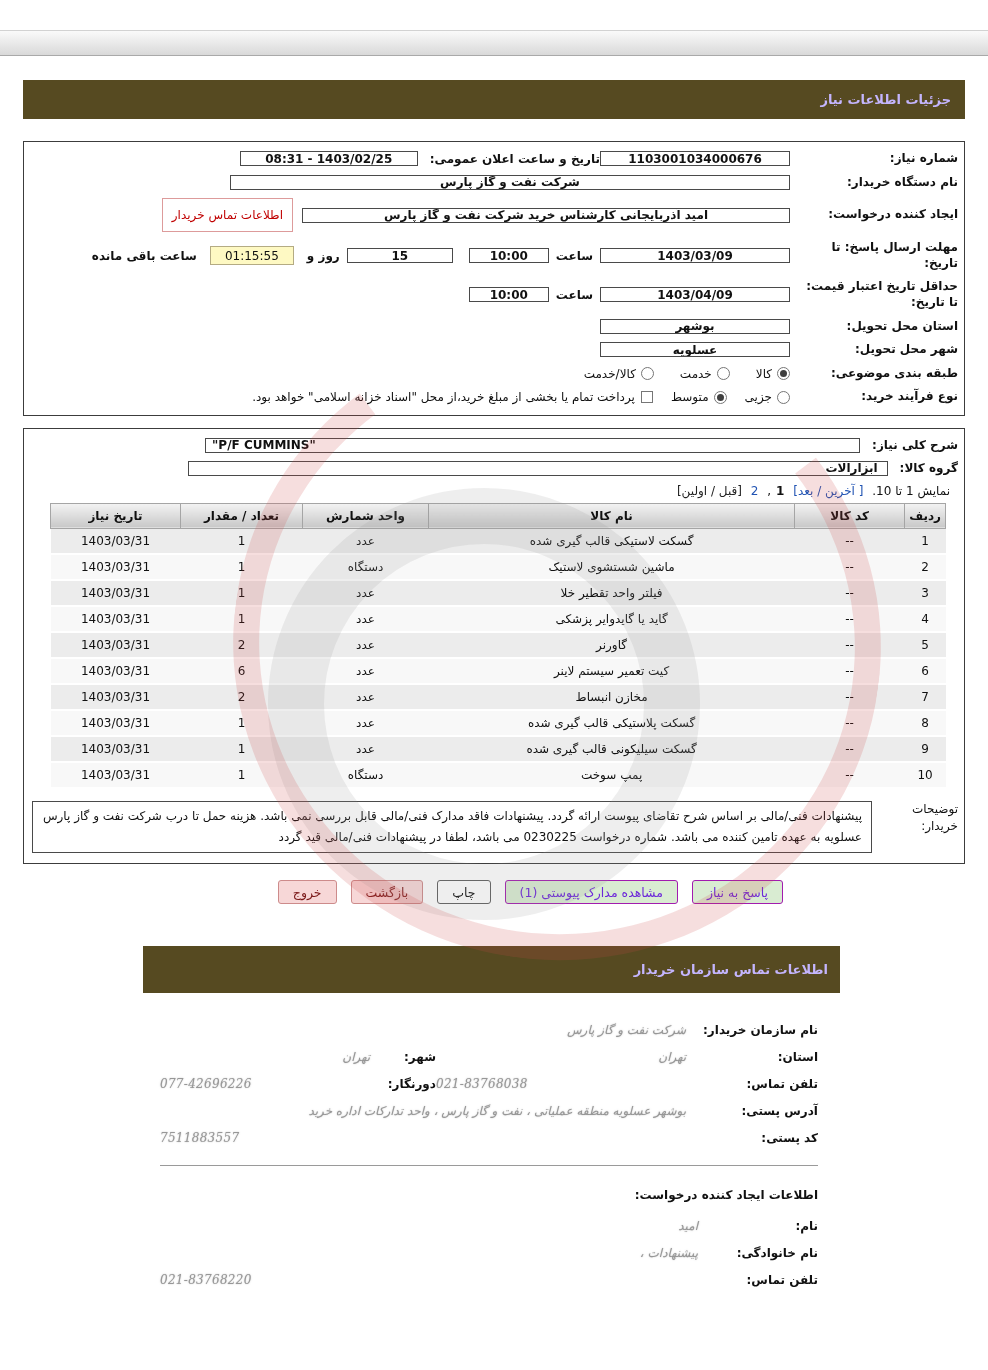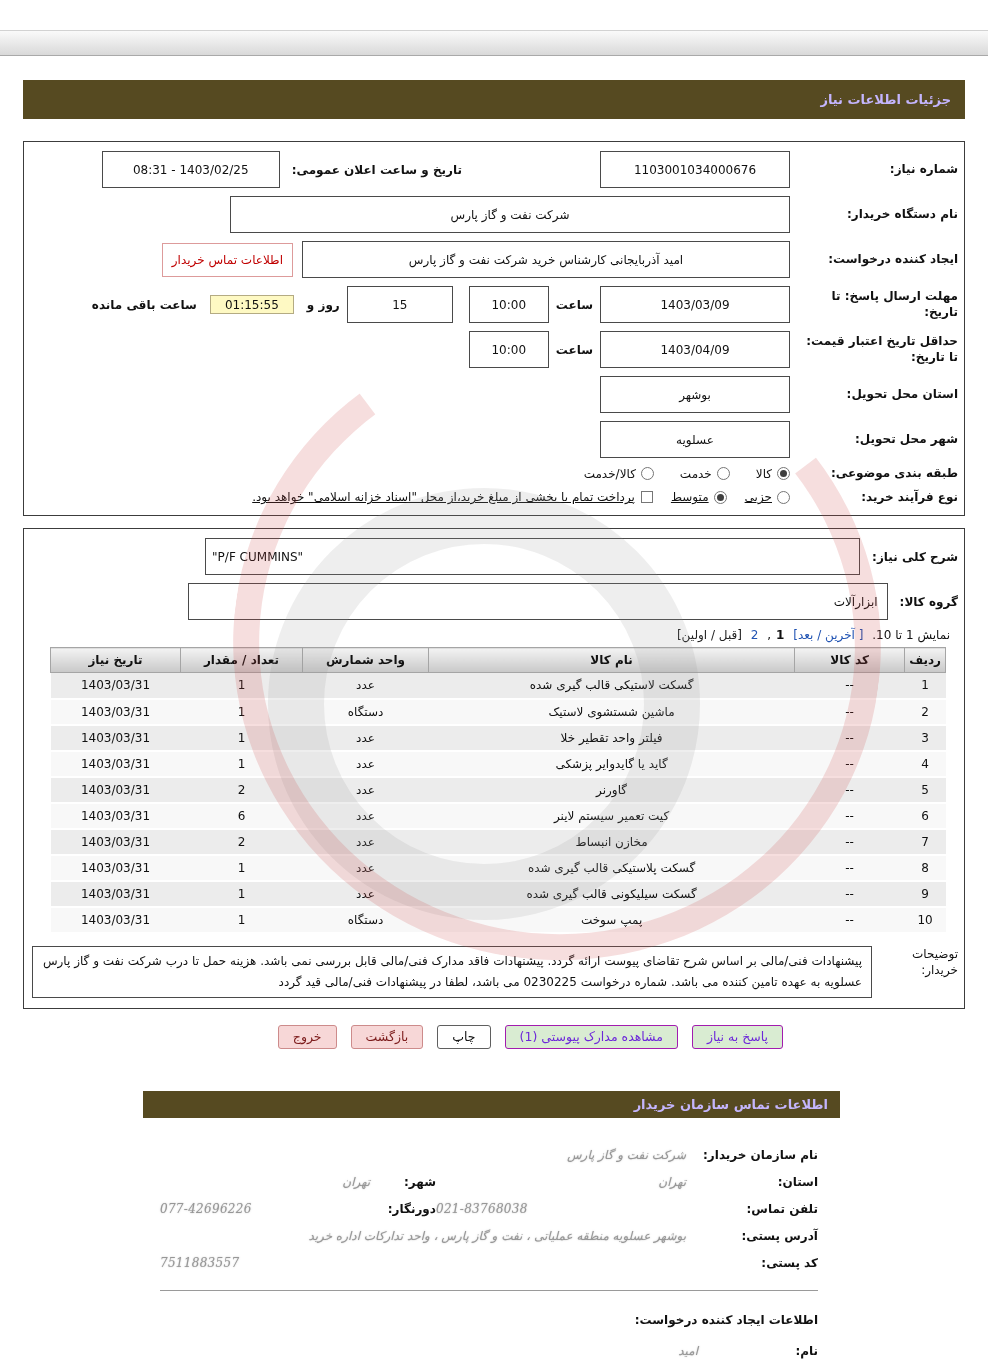--- a/index.html
+++ b/index.html
@@ -7,43 +7,43 @@
   body{
     min-height:1370px;background:#ffffff;color:#111;
     font-family:"DejaVu Sans",sans-serif;font-size:12px;
     direction:rtl;position:relative;overflow:hidden;
   }
   .top-gap{height:30px;}
   .top-strip{height:26px;background:linear-gradient(180deg,#fafafa,#d9d9d9);
     border-top:1px solid #d2d2d2;border-bottom:1px solid #a9a9a9;}
   .bar{background:#564a21;color:#c4b5fd;font-weight:bold;font-size:13px;}
   .bar1{margin:24px 23px 0;padding:12px 14px;}
-  .bar2{margin:42px 148px 0 143px;padding:6px 12px;}
+  .bar2{margin:42px 148px 0 143px;padding:16px 12px;}
   .box{border:1px solid #3c3c3c;margin:0 23px;background:#fff;padding:9px 6px 8px 8px;}
   .box1{margin-top:22px;}
   .box2{margin-top:12px;}
   .frow{display:flex;align-items:center;margin-bottom:8px;}
   .frow:last-child{margin-bottom:2px;}
   .flabel{flex:0 0 168px;font-weight:bold;text-align:right;padding-left:10px;line-height:1.3;}
   .flabel-auto{flex:0 0 auto;font-weight:bold;padding-left:12px;}
   .inline-lbl{font-weight:bold;margin:0 7px;white-space:nowrap;}
-  .ibox{display:inline-flex;align-items:center;justify-content:center;height:37px;
-    border:1px solid #4a4a4a;background:#fff;padding:0 6px;white-space:nowrap;overflow:hidden;flex:0 0 auto;}
+  .ibox{display:inline-flex;align-items:center;justify-content:center;height:15px;
+    border:1px solid #4a4a4a;background:#fff;padding:0 6px;white-space:nowrap;overflow:hidden;flex:0 0 auto;font-weight:bold;}
   .ta-r{justify-content:flex-start;padding-right:9px;}
   .w190{width:190px}.w178{width:178px}.w80{width:80px}.w106{width:106px}
   .w560{width:560px}.w488{width:488px}.desc{width:655px}.group{width:700px}
-  .mr140{margin-right:138px;}
+  .mr140{}
   .mr16{margin-right:16px;}
   .ltr{direction:ltr;unicode-bidi:embed;}
   .remaining{display:inline-flex;align-items:center;justify-content:center;width:84px;height:19px;
     background:#fef9c3;border:1px solid #b4ab83;margin:0 6px;}
   .contact-link{color:#c00000;border:1px solid #dd9b9b;background:#fff;height:19px;
     display:inline-flex;align-items:center;padding:16px 9px;margin-right:9px;cursor:pointer;white-space:nowrap;}
   .opt{display:inline-flex;align-items:center;margin-left:26px;}
-  .opt-sm{margin-left:18px;text-decoration:underline;}
+  .opt-sm{margin-left:18px;}
   .radio{width:13px;height:13px;border:1px solid #767676;border-radius:50%;background:#fff;
     margin-left:5px;position:relative;display:inline-block;flex:0 0 auto;}
   .radio.checked::after{content:"";position:absolute;top:2px;left:2px;right:2px;bottom:2px;
     background:#3f3f3f;border-radius:50%;}
   .cbox{width:12px;height:12px;border:1px solid #767676;background:#fff;display:inline-block;
     margin-left:6px;flex:0 0 auto;}
   .section-title{font-weight:bold;font-size:13.5px;margin:14px 6px 10px;}
   .pagination{text-align:right;margin:2px 8px 5px;}
   .pagination span,.pagination a,.pagination b{margin-left:5px;}
   .pg-link{color:#2053b3;text-decoration:none;cursor:pointer;}

